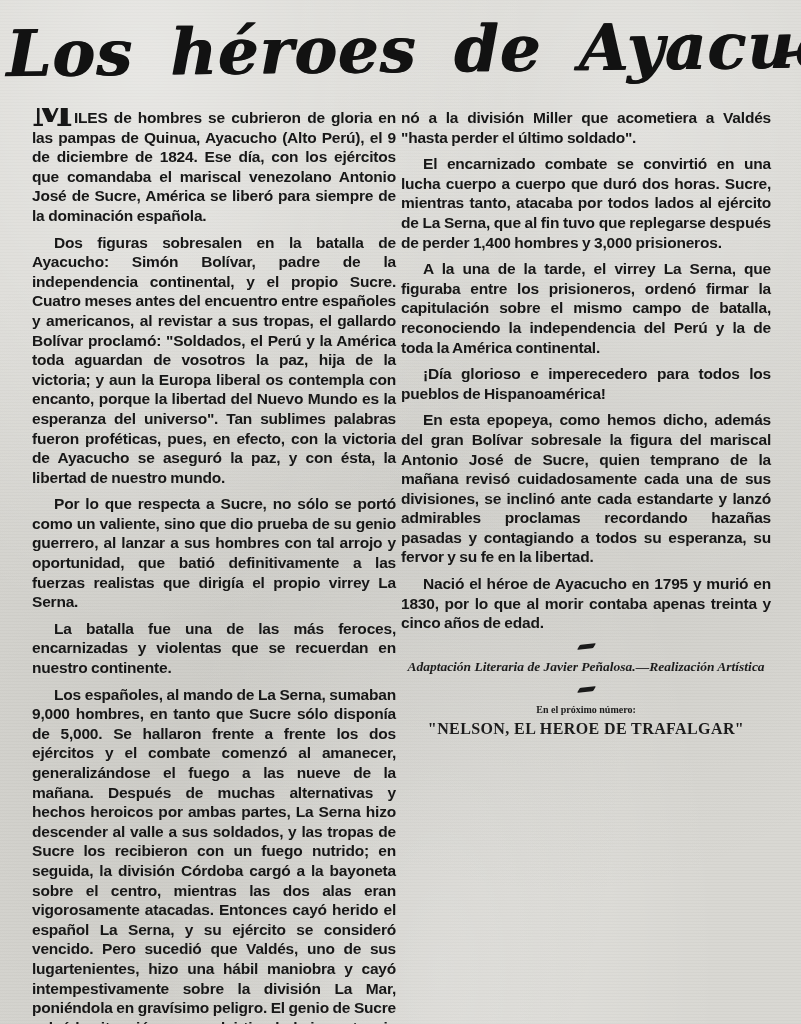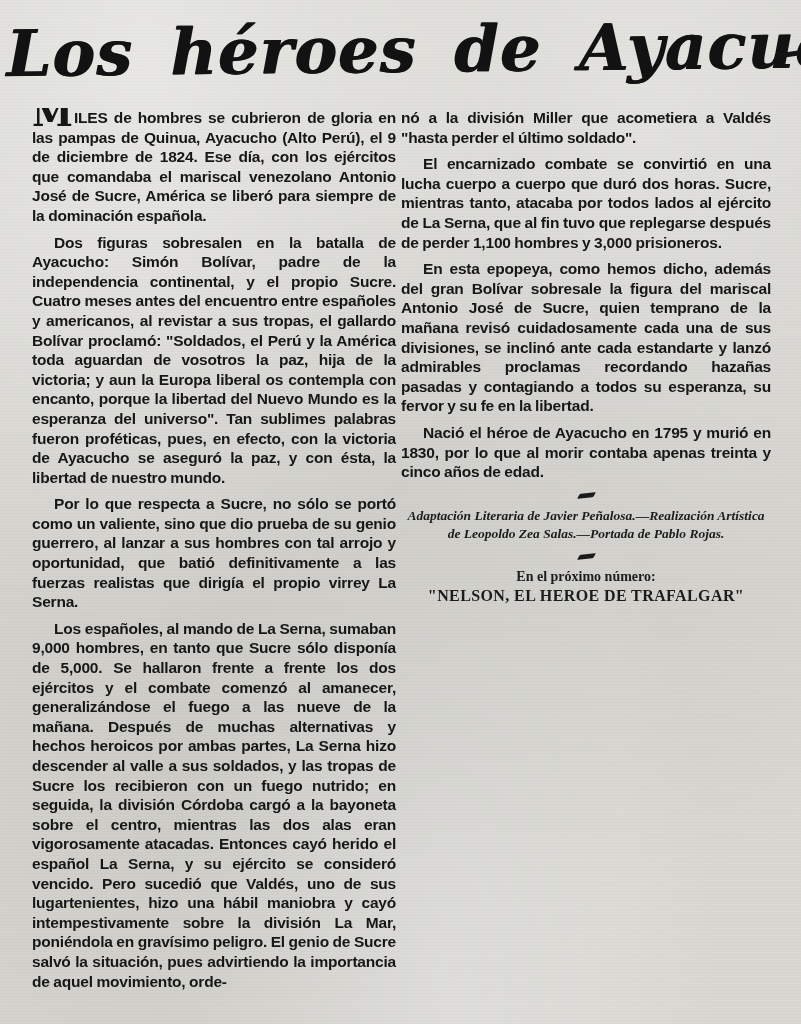--- a/index.html
+++ b/index.html
@@ -68,51 +68,53 @@
     font-weight:bold;font-size:13.5px;line-height:18px;
     text-align:center;color:#1c1c1c;
     margin:0 -6px;
     font-style:italic;
   }
   .credits span{display:block;}
   .next-issue{
     font-family:"Liberation Serif", serif;
     font-weight:bold;text-align:center;color:#1c1c1c;
   }
-  .next-issue .label{display:block;font-size:14px;line-height:18px;}
+  .next-issue .label{display:block;font-size:10px;line-height:18px;}
   .next-issue .name{display:block;font-size:16px;line-height:20px;letter-spacing:.4px;}
 </style>
 </head>
 <body>
 
 <div id="page">
 
   <div class="title">Los héroes de Ayacucho</div>
   <div class="title-tail"></div>
 
   <div class="columns">
 
     <div class="col left">
       <p class="body-p"><span class="dropcap">M</span><span>ILES de hombres se cubrieron de gloria en las pampas de Quinua, Ayacucho (Alto Perú), el 9 de diciembre de 1824.  Ese día, con los ejércitos que comandaba el mariscal venezolano Antonio José de Sucre, América se liberó para siempre de la dominación española.</span></p>
       <p class="body-p indent">Dos figuras sobresalen en la batalla de Ayacucho: Simón Bolívar, padre de la independencia continental, y el propio Sucre.  Cuatro meses antes del encuentro entre españoles y americanos, al revistar a sus tropas, el gallardo Bolívar proclamó: "Soldados, el Perú y la América toda aguardan de vosotros la paz, hija de la victoria; y aun la Europa liberal os contempla con encanto, porque la libertad del Nuevo Mundo es la esperanza del universo".  Tan sublimes palabras fueron proféticas, pues, en efecto, con la victoria de Ayacucho se aseguró la paz, y con ésta, la libertad de nuestro mundo.</p>
       <p class="body-p indent">Por lo que respecta a Sucre, no sólo se portó como un valiente, sino que dio prueba de su genio guerrero, al lanzar a sus hombres con tal arrojo y oportunidad, que batió definitivamente a las fuerzas realistas que dirigía el propio virrey La Serna.</p>
+      <p class="body-p indent">La batalla fue una de las más feroces, encarnizadas y violentas que se recuerdan en nuestro continente.</p>
       <p class="body-p indent">Los españoles, al mando de La Serna, sumaban 9,000 hombres, en tanto que Sucre sólo disponía de 5,000.  Se hallaron frente a frente los dos ejércitos y el combate comenzó al amanecer, generalizándose el fuego a las nueve de la mañana.  Después de muchas alternativas y hechos heroicos por ambas partes, La Serna hizo descender al valle a sus soldados, y las tropas de Sucre los recibieron con un fuego nutrido; en seguida, la división Córdoba cargó a la bayoneta sobre el centro, mientras las dos alas eran vigorosamente atacadas.  Entonces cayó herido el español La Serna, y su ejército se consideró vencido.  Pero sucedió que Valdés, uno de sus lugartenientes, hizo una hábil maniobra y cayó intempestivamente sobre la división La Mar, poniéndola en gravísimo peligro.  El genio de Sucre salvó la situación, pues advirtiendo la importancia de aquel movimiento, orde-</p>
     </div>
 
     <div class="col right">
       <p class="body-p">nó a la división Miller que acometiera a Valdés "hasta perder el último soldado".</p>
-      <p class="body-p indent">El encarnizado combate se convirtió en una lucha cuerpo a cuerpo que duró dos horas.  Sucre, mientras tanto, atacaba por todos lados al ejército de La Serna, que al fin tuvo que replegarse después de perder 1,100 hombres y 3,000 prisioneros.</p>
+      <p class="body-p indent">El encarnizado combate se convirtió en una lucha cuerpo a cuerpo que duró dos horas.  Sucre, mientras tanto, atacaba por todos lados al ejército de La Serna, que al fin tuvo que replegarse después de perder 1,400 hombres y 3,000 prisioneros.</p>
+      <p class="body-p indent">A la una de la tarde, el virrey La Serna, que figuraba entre los prisioneros, ordenó firmar la capitulación sobre el mismo campo de batalla, reconociendo la independencia del Perú y la de toda la América continental.</p>
+      <p class="body-p indent">¡Día glorioso e imperecedero para todos los pueblos de Hispanoamérica!</p>
       <p class="body-p indent">En esta epopeya, como hemos dicho, además del gran Bolívar sobresale la figura del mariscal Antonio José de Sucre, quien temprano de la mañana revisó cuidadosamente cada una de sus divisiones, se inclinó ante cada estandarte y lanzó admirables proclamas recordando hazañas pasadas y contagiando a todos su esperanza, su fervor y su fe en la libertad.</p>
       <p class="body-p indent">Nació el héroe de Ayacucho en 1795 y murió en 1830, por lo que al morir contaba apenas treinta y cinco años de edad.</p>
 
       <div class="sep"></div>
 
       <div class="credits">
         <span>Adaptación Literaria de Javier Peñalosa.—Realización Artística</span>
-        <span>de Leopoldo Zea Salas.—Portada de Pablo Rojas.</span>
       </div>
 
       <div class="sep"></div>
 
       <div class="next-issue">
         <span class="label">En el próximo número:</span>
         <span class="name">"NELSON, EL HEROE DE TRAFALGAR"</span>
       </div>
     </div>
 

